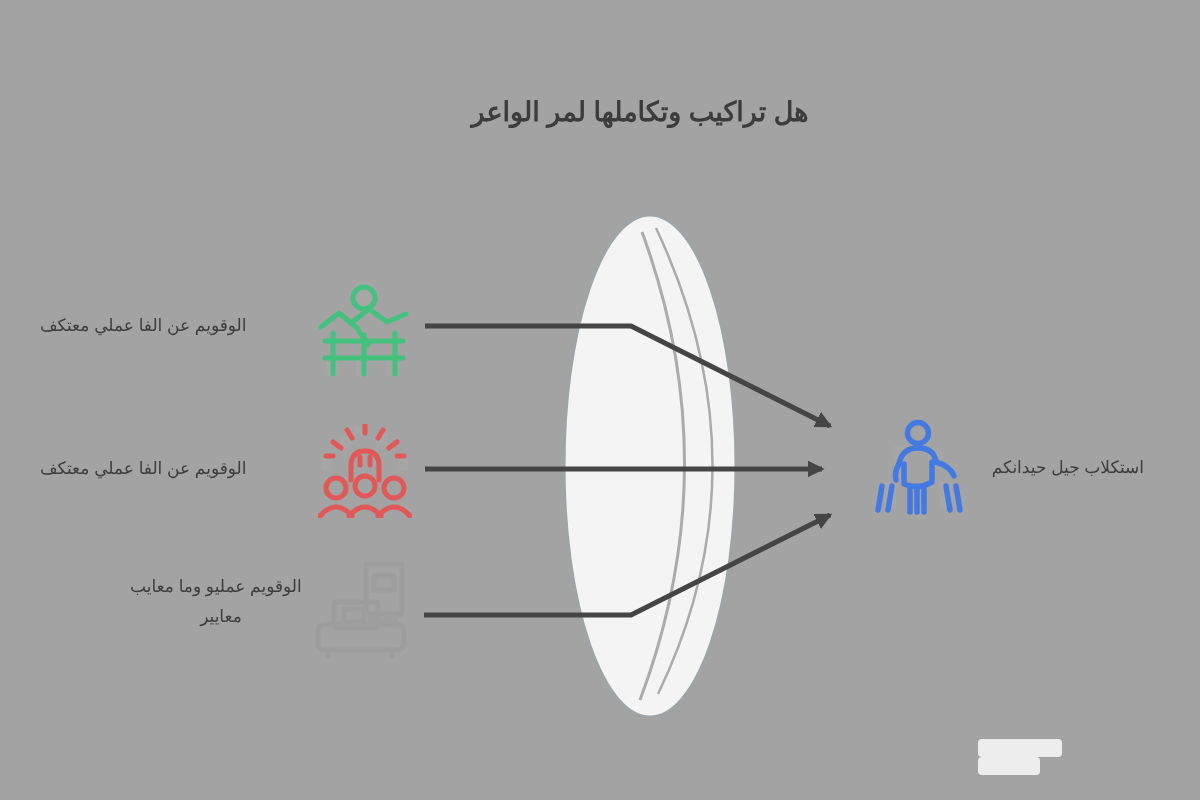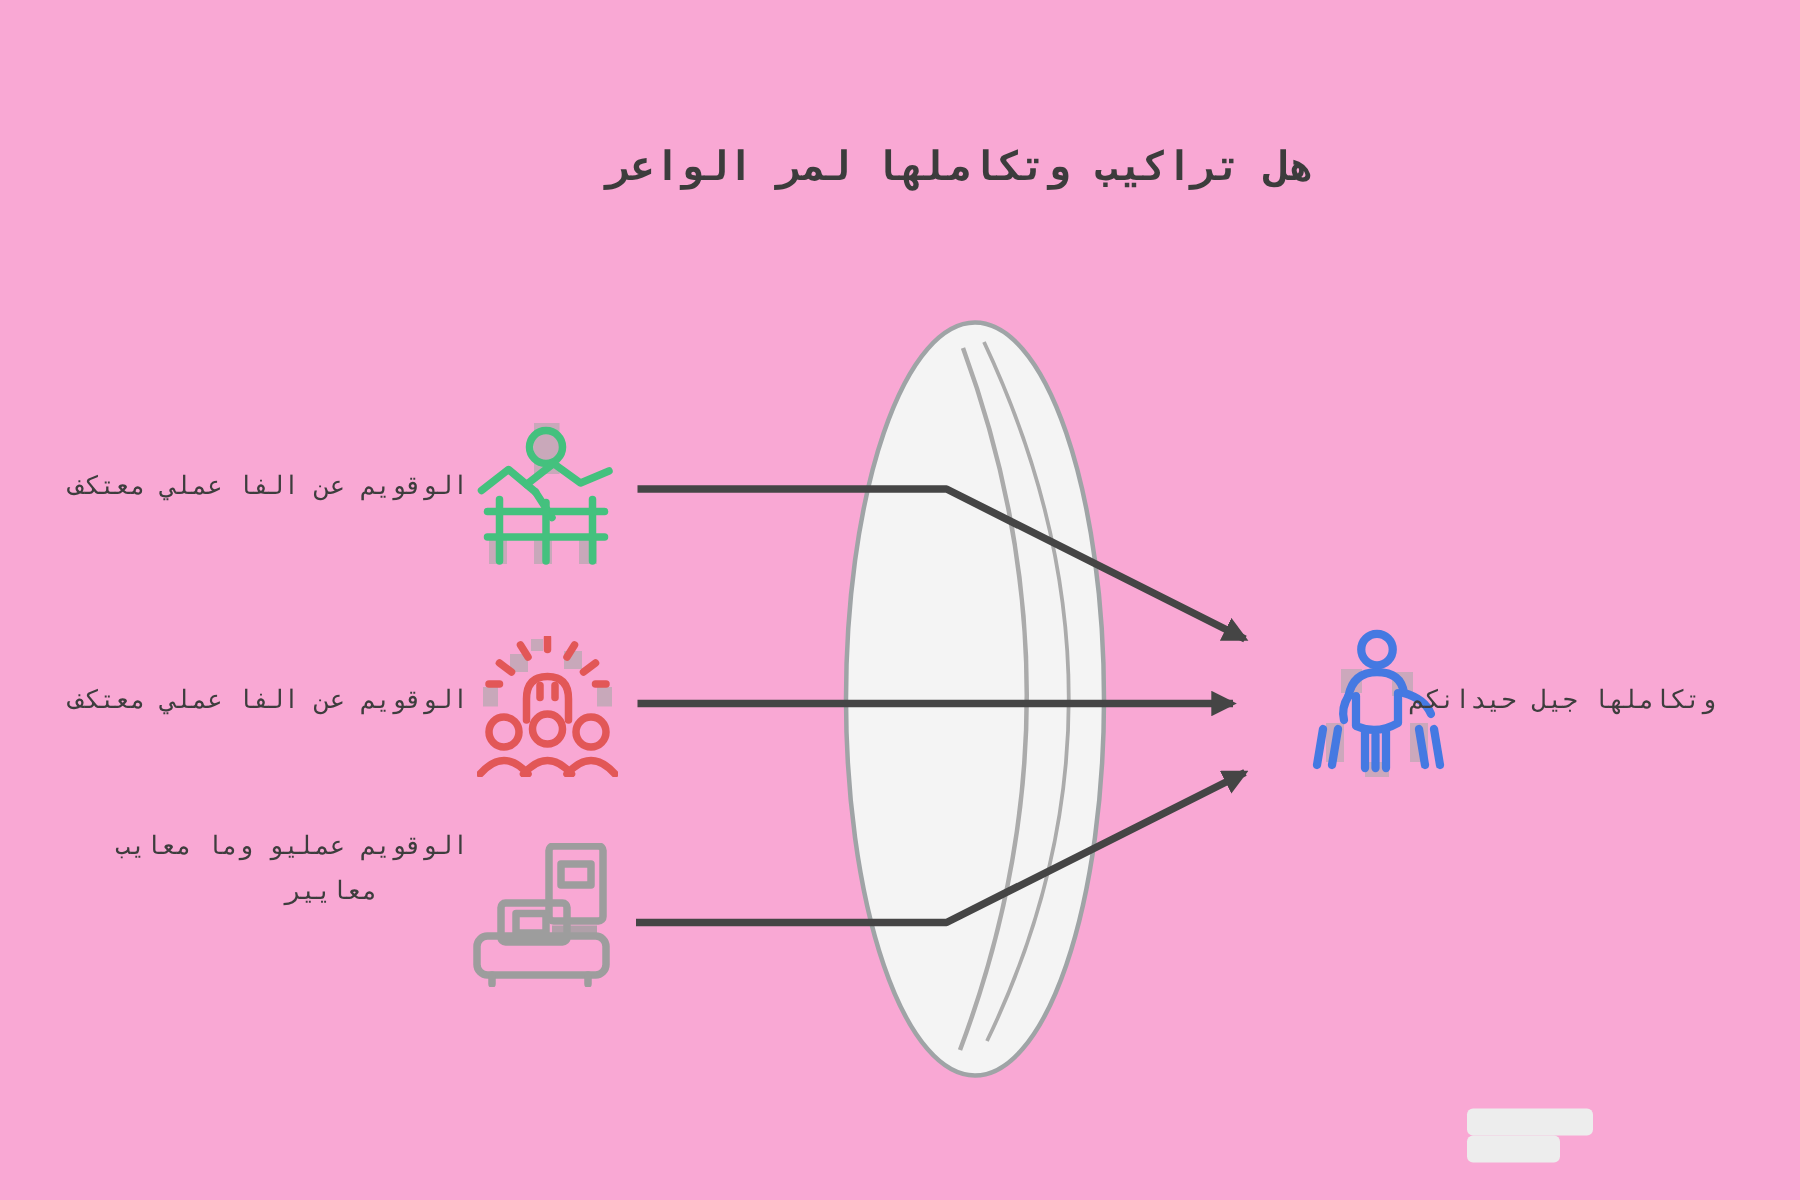--- a/index.html
+++ b/index.html
@@ -1,31 +1,31 @@
 <!DOCTYPE html>
 <html lang="ar"><head>
 <meta charset="utf-8">
 <style>
   html,body{margin:0;padding:0;background:#ffffff;}
   #stage{
-    position:relative;width:1200px;height:800px;background:#f9a8d4;
-    overflow:hidden;font-family:Liberation Mono, monospace;color:#3c3c3c;
+    position:relative;width:1200px;height:800px;background:#a3a3a3;
+    overflow:hidden;font-family:Liberation Sans, sans-serif;color:#3c3c3c;
   }
   .abs{position:absolute;}
   #title{
     left:80px;top:96px;width:1120px;text-align:center;
     font-size:27px;font-weight:bold;color:#3c3c3c;direction:rtl;
   }
   .input-label{
-    direction:rtl;text-align:right;font-size:17px;font-weight:500;color:#3d3d3d;
+    direction:rtl;text-align:left;font-size:17px;font-weight:500;color:#3d3d3d;
     line-height:30px;white-space:nowrap;
   }
   .lbl1{left:40px;top:311px;width:272px;}
   .lbl2{left:40px;top:454px;width:272px;}
-  .lbl3{left:130px;top:551px;width:182px;text-align:left;}
+  .lbl3{left:130px;top:572px;width:182px;text-align:left;}
   .lbl3 .l2{display:block;text-align:center;}
   #output-label{
     left:978px;top:457px;width:166px;direction:rtl;text-align:right;
     font-size:17px;font-weight:500;color:#3d3d3d;white-space:nowrap;
   }
   .icon-box{pointer-events:auto;}
   #watermark{left:978px;top:739px;width:170px;height:20px;}
   #watermark .wm-block{
     display:inline-block;height:18px;border-radius:4px;background:#ededed;
     margin-right:10px;vertical-align:top;
@@ -142,20 +142,20 @@
       <path d="M 38 46 V 66 Q 52 72 66 64 V 44"></path>
       <path d="M 44 68 V 94"></path>
       <path d="M 58 68 V 94"></path>
       <path d="M 51 72 V 94"></path>
       <path d="M 16 68 L 12 92"></path>
       <path d="M 26 68 L 22 92"></path>
       <path d="M 80 68 L 84 92"></path>
       <path d="M 90 68 L 94 92"></path>
     </g>
   </svg>
-  <div id="output-label" class="abs">وتكاملها جيل حيدانكم</div>
+  <div id="output-label" class="abs">استكلاب جيل حيدانكم</div>
 
   <div id="watermark" class="abs">
     <span class="wm-block" style="width:84px"></span>
     <span class="wm-block" style="width:62px"></span>
   </div>
 
 </div>
 
 </body></html>

